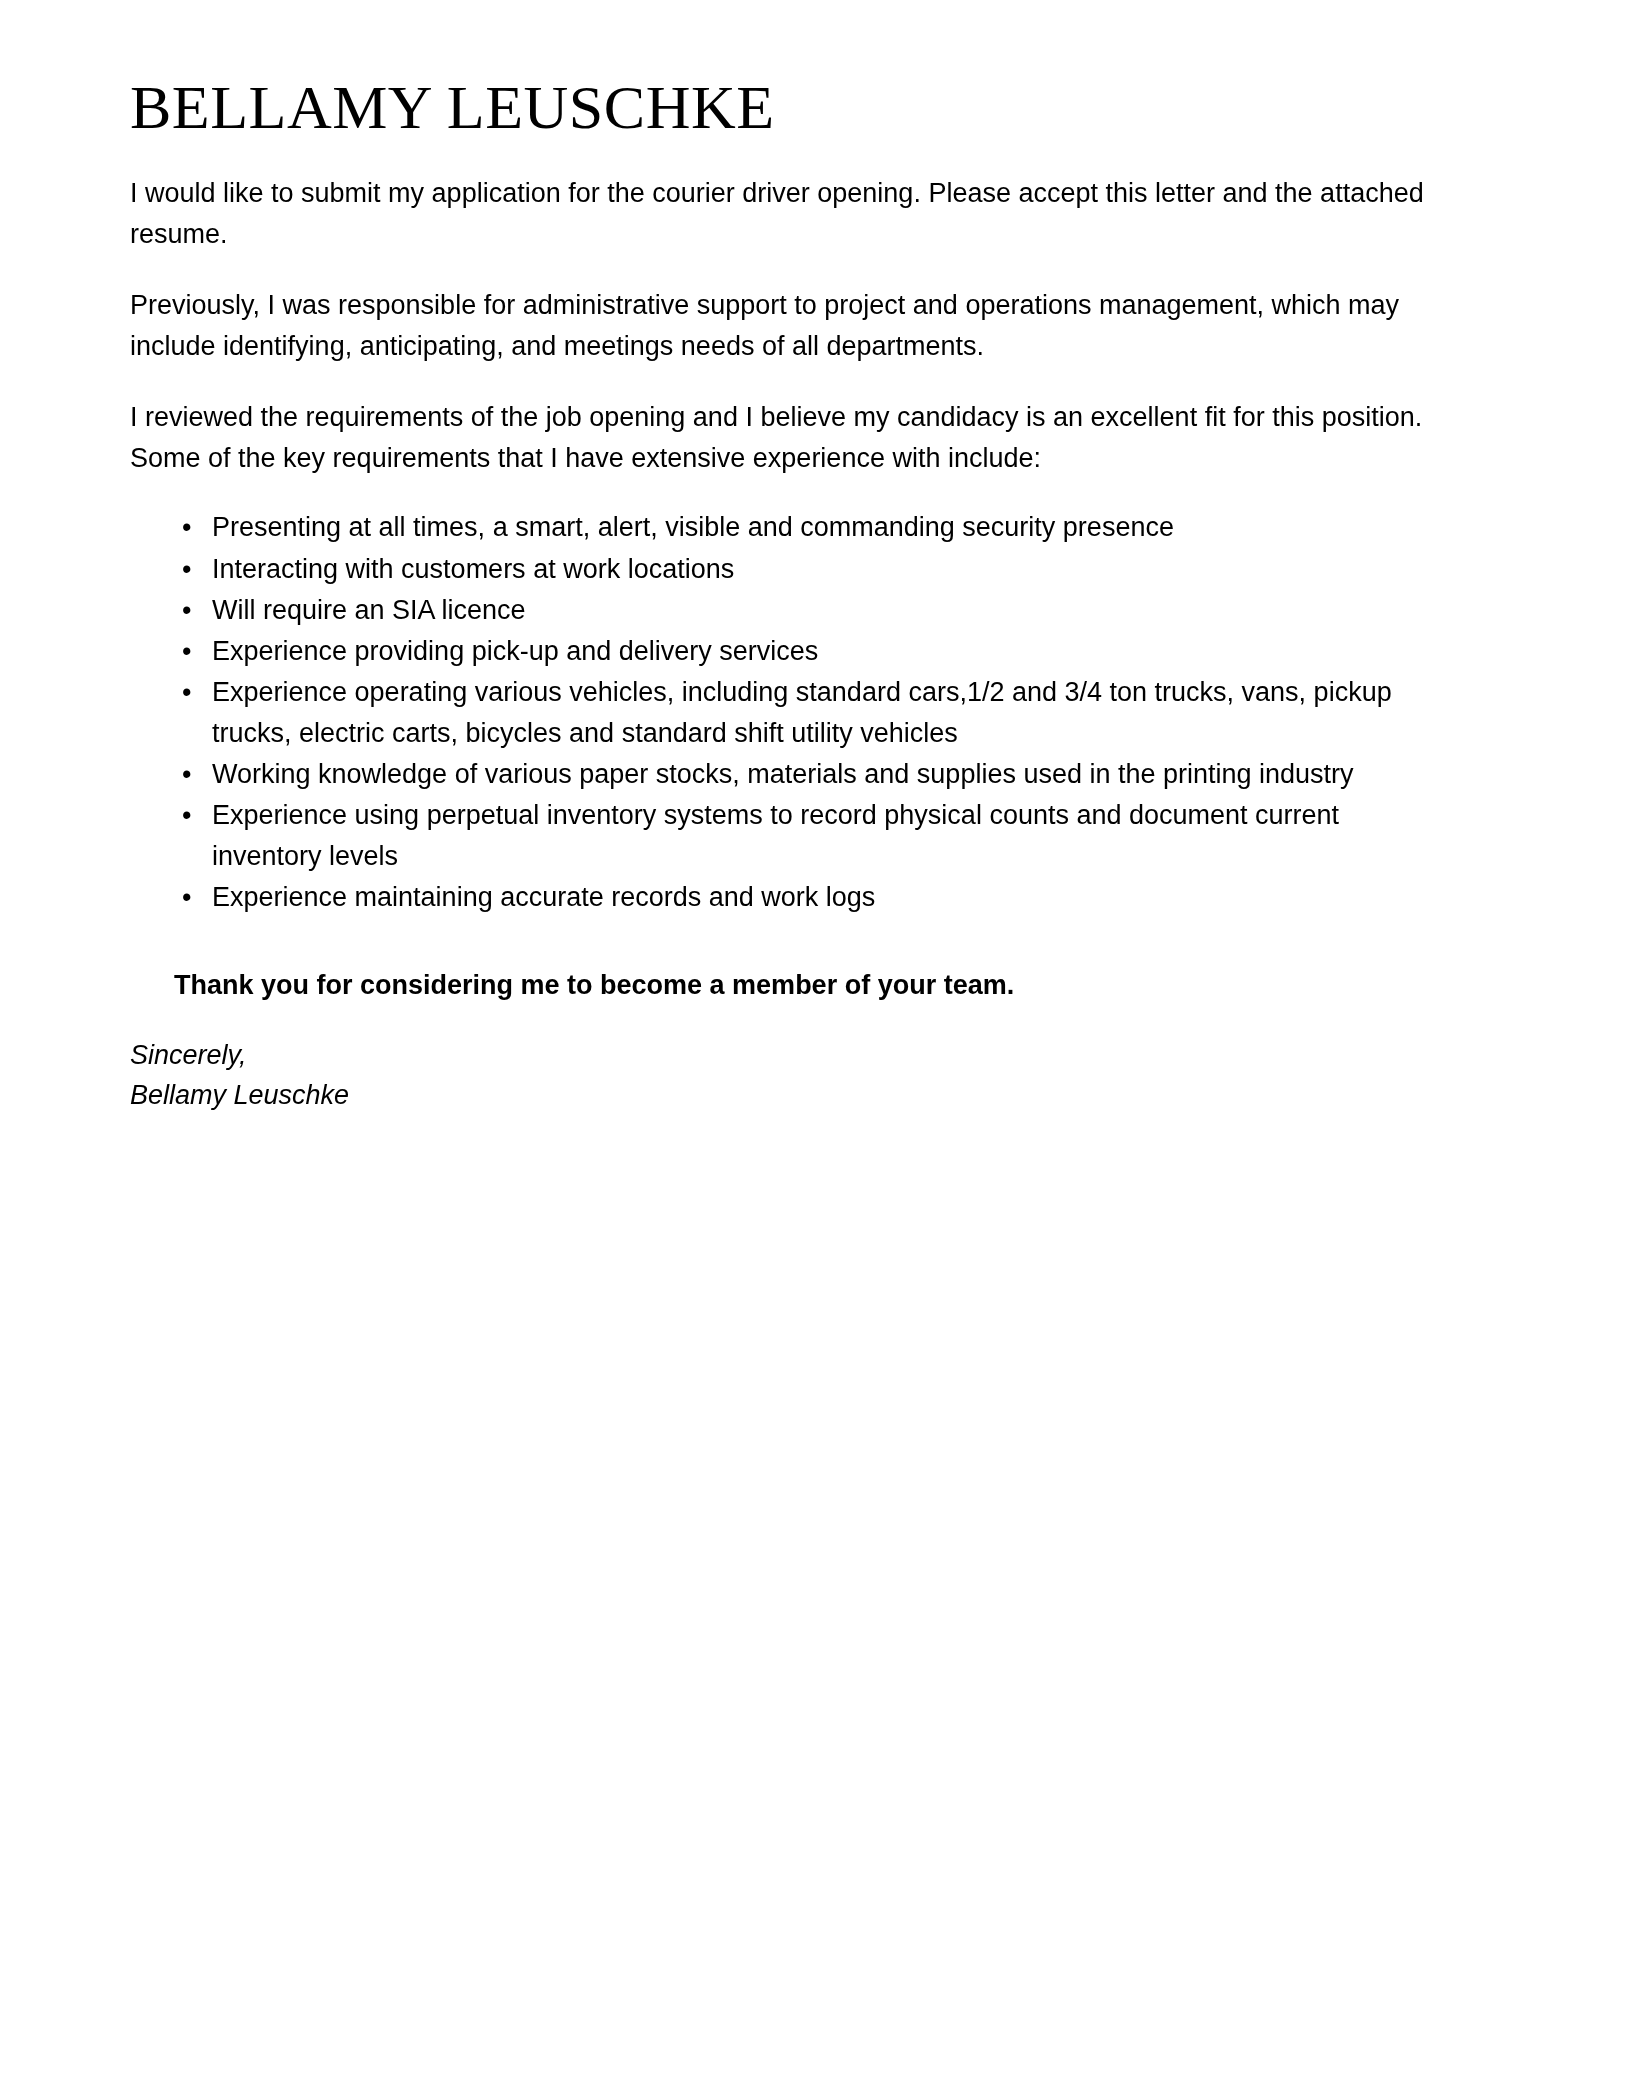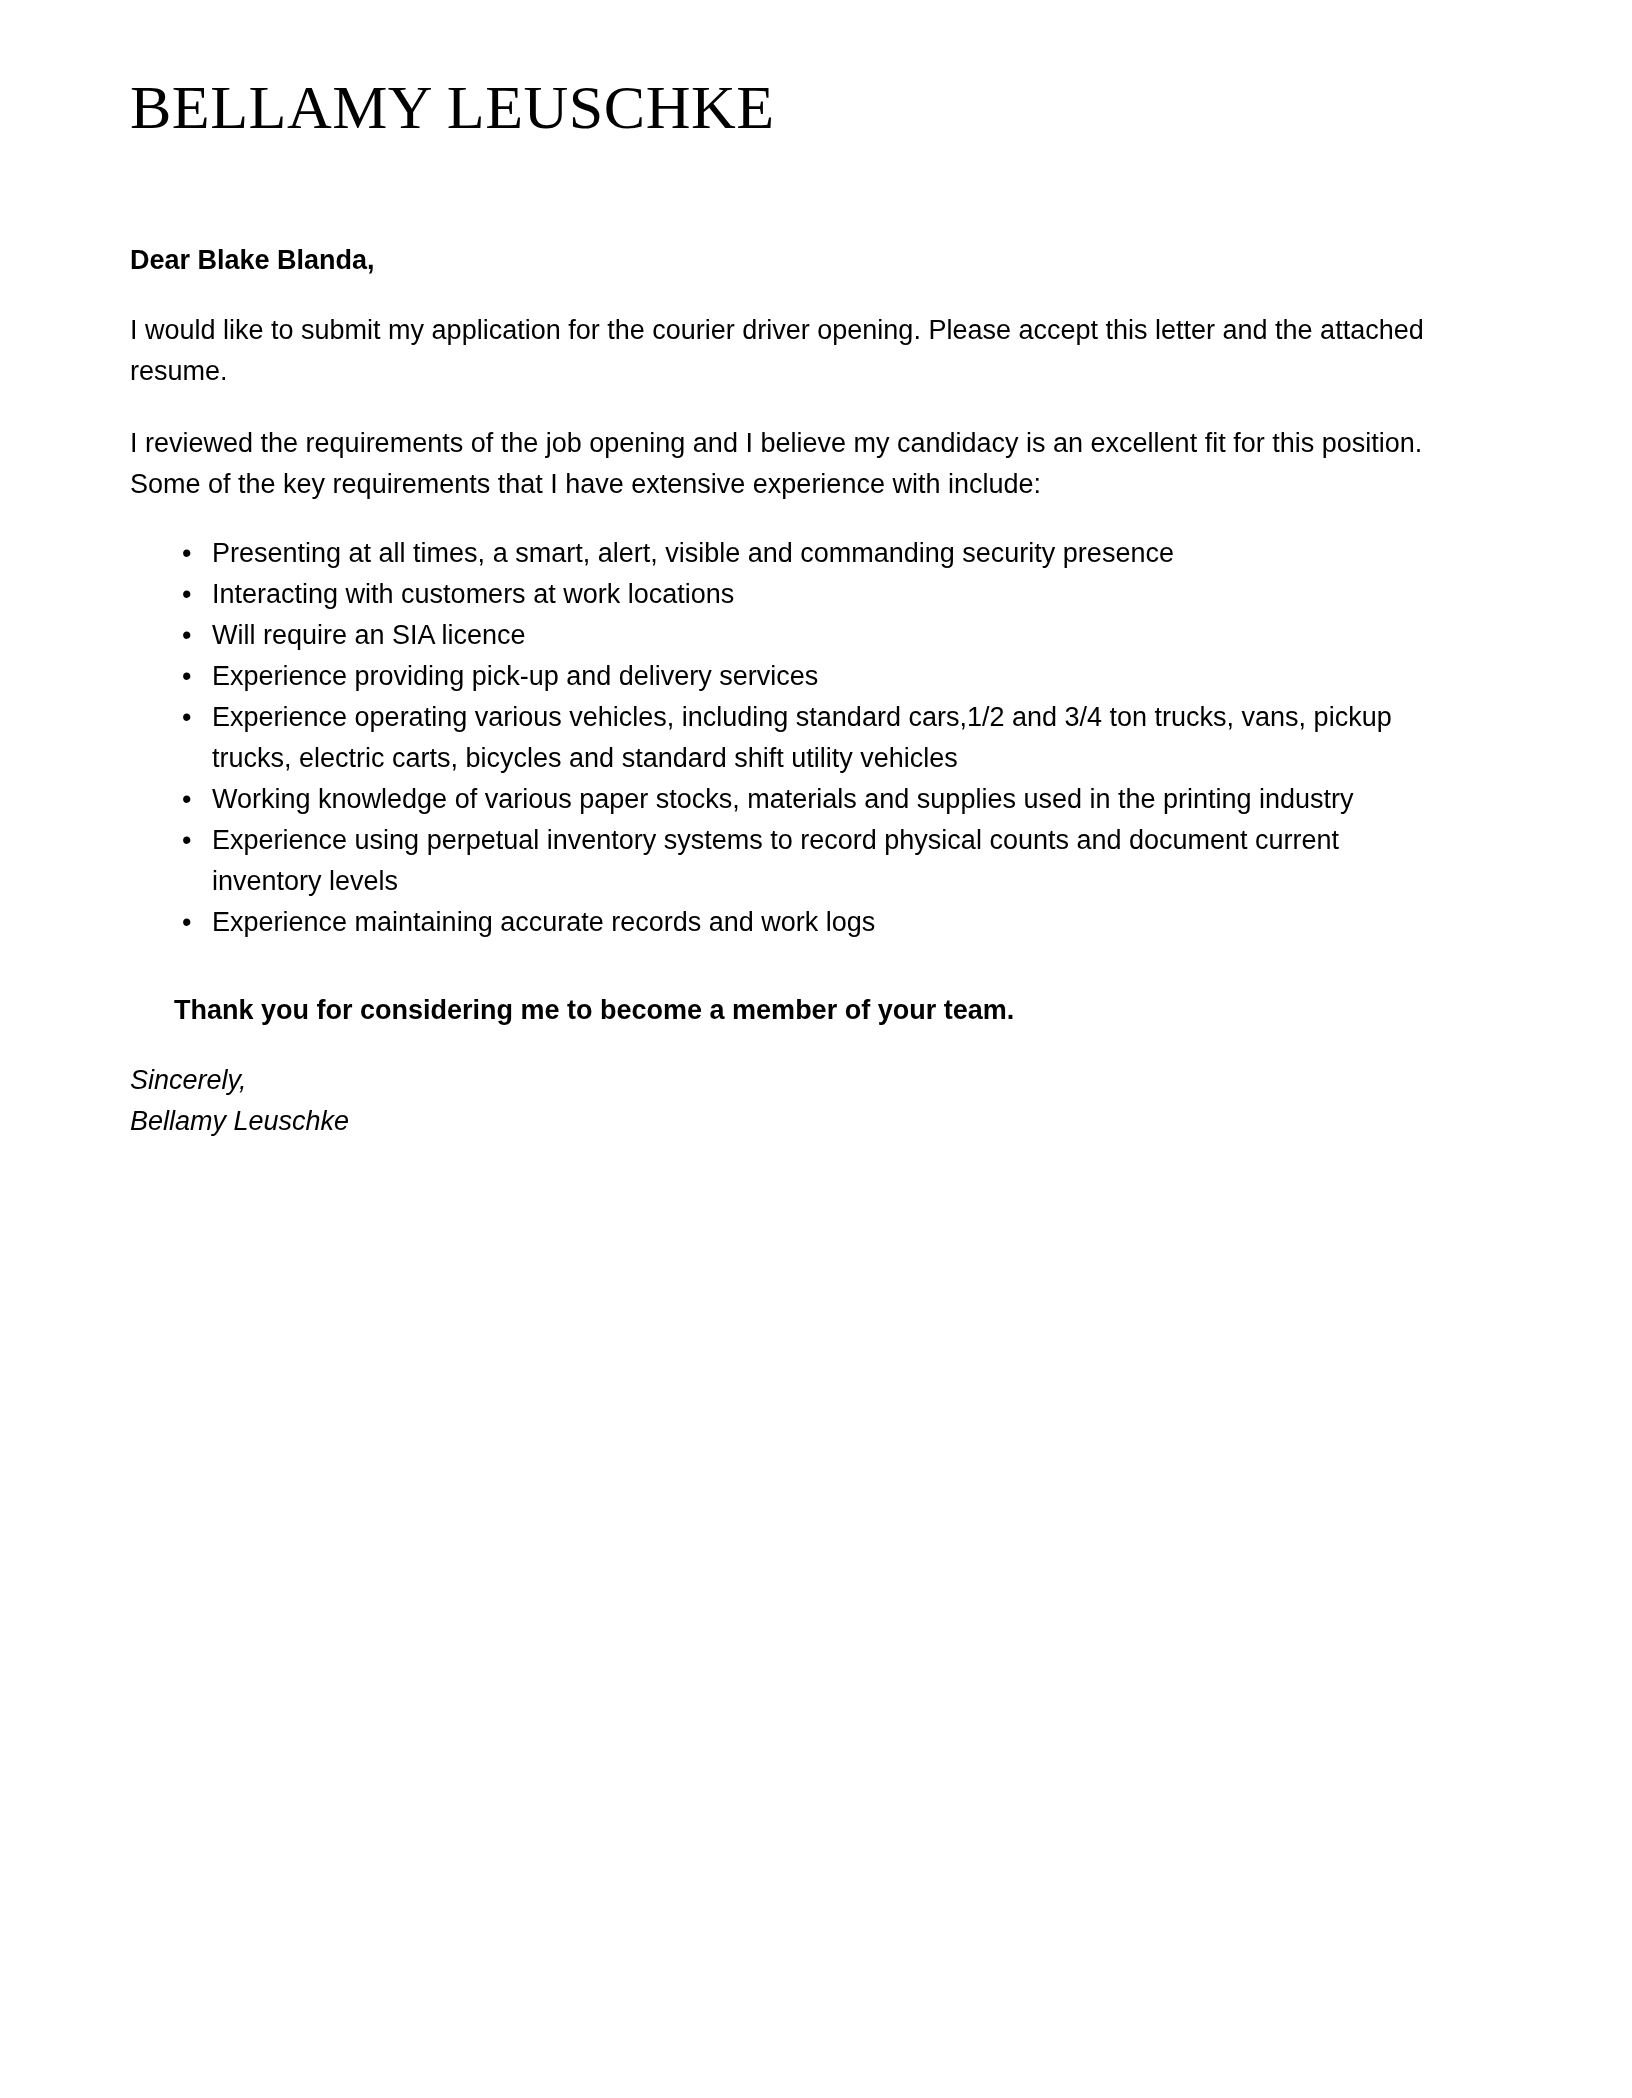--- a/index.html
+++ b/index.html
@@ -89,24 +89,24 @@
 </style>
 </head>
 <body>
 
 <div class="page">
   <div class="letter">
 
     <h1 class="applicant-name">BELLAMY LEUSCHKE</h1>
 
 
-    <div class="salutation">Dear Blake Blanda,</div>
 
     <p class="body-paragraph">I would like to submit my application for the courier driver opening. Please accept this letter and the attached resume.</p>
 
+    <p class="body-paragraph">Previously, I was responsible for administrative support to project and operations management, which may include identifying, anticipating, and meetings needs of all departments.</p>
 
     <p class="body-paragraph">I reviewed the requirements of the job opening and I believe my candidacy is an excellent fit for this position. Some of the key requirements that I have extensive experience with include:</p>
 
     <ul class="requirements-list">
       <li>Presenting at all times, a smart, alert, visible and commanding security presence</li>
       <li>Interacting with customers at work locations</li>
       <li>Will require an SIA licence</li>
       <li>Experience providing pick-up and delivery services</li>
       <li>Experience operating various vehicles, including standard cars,1/2 and 3/4 ton trucks, vans, pickup trucks, electric carts, bicycles and standard shift utility vehicles</li>
       <li>Working knowledge of various paper stocks, materials and supplies used in the printing industry</li>

